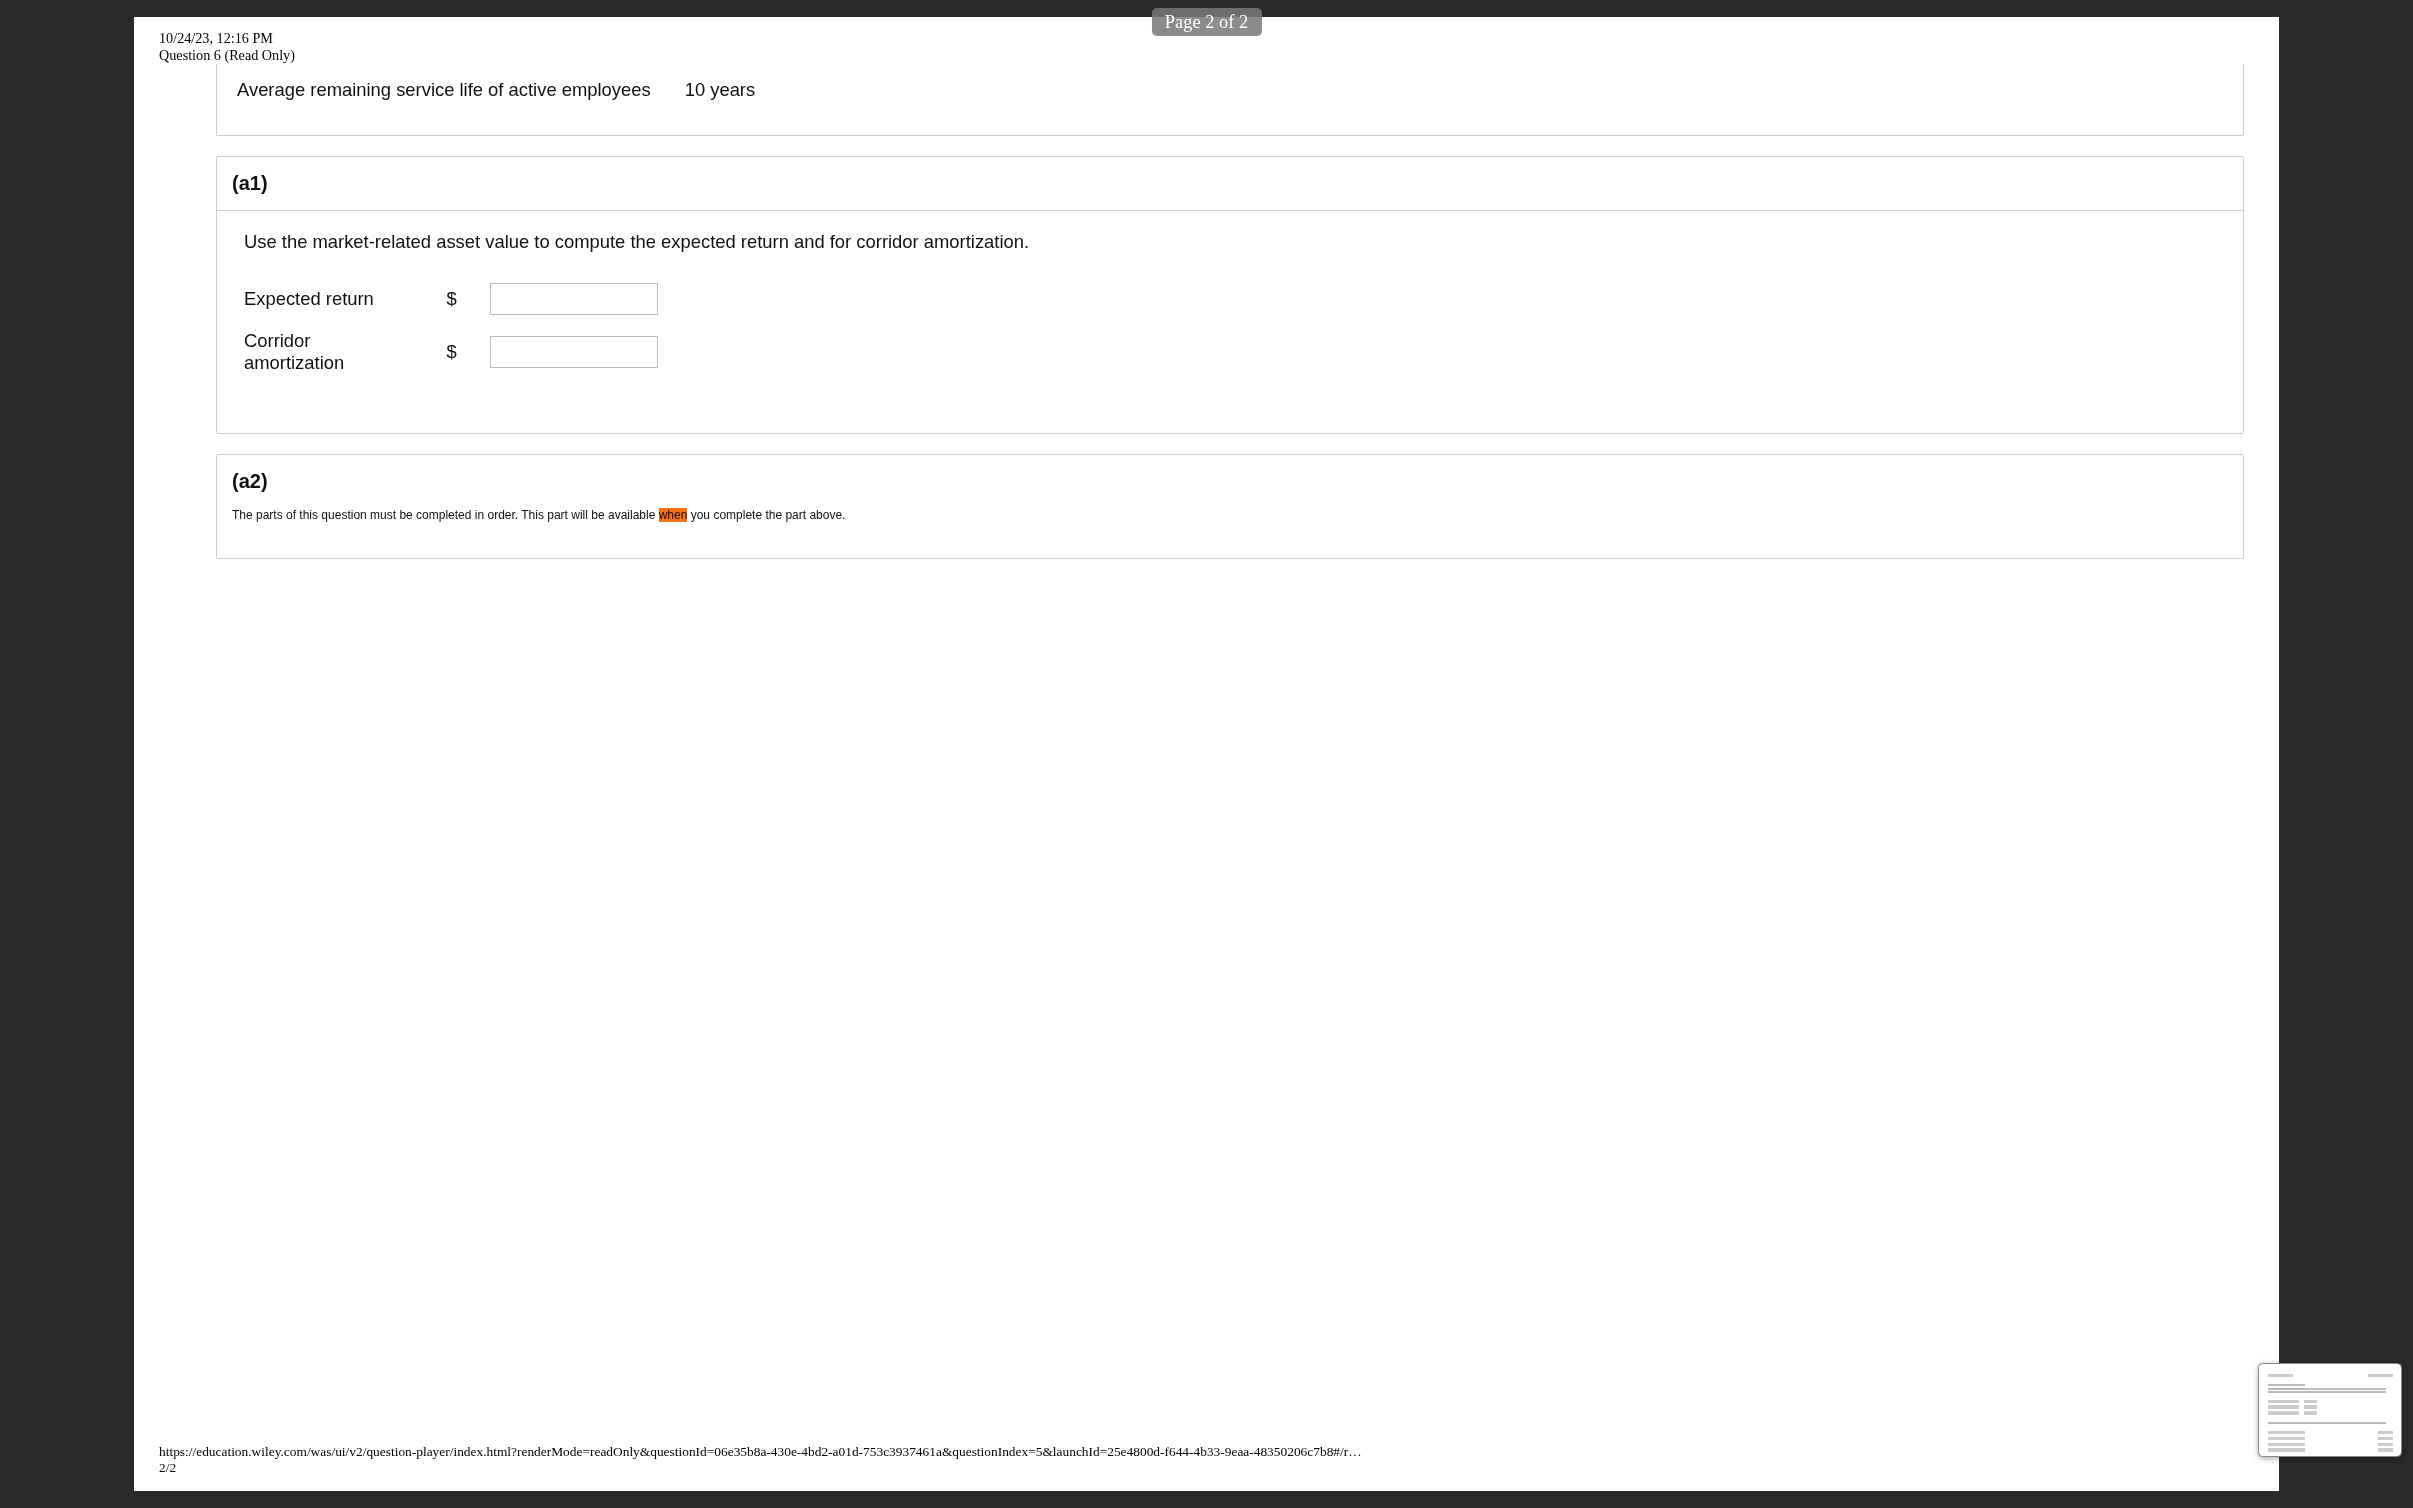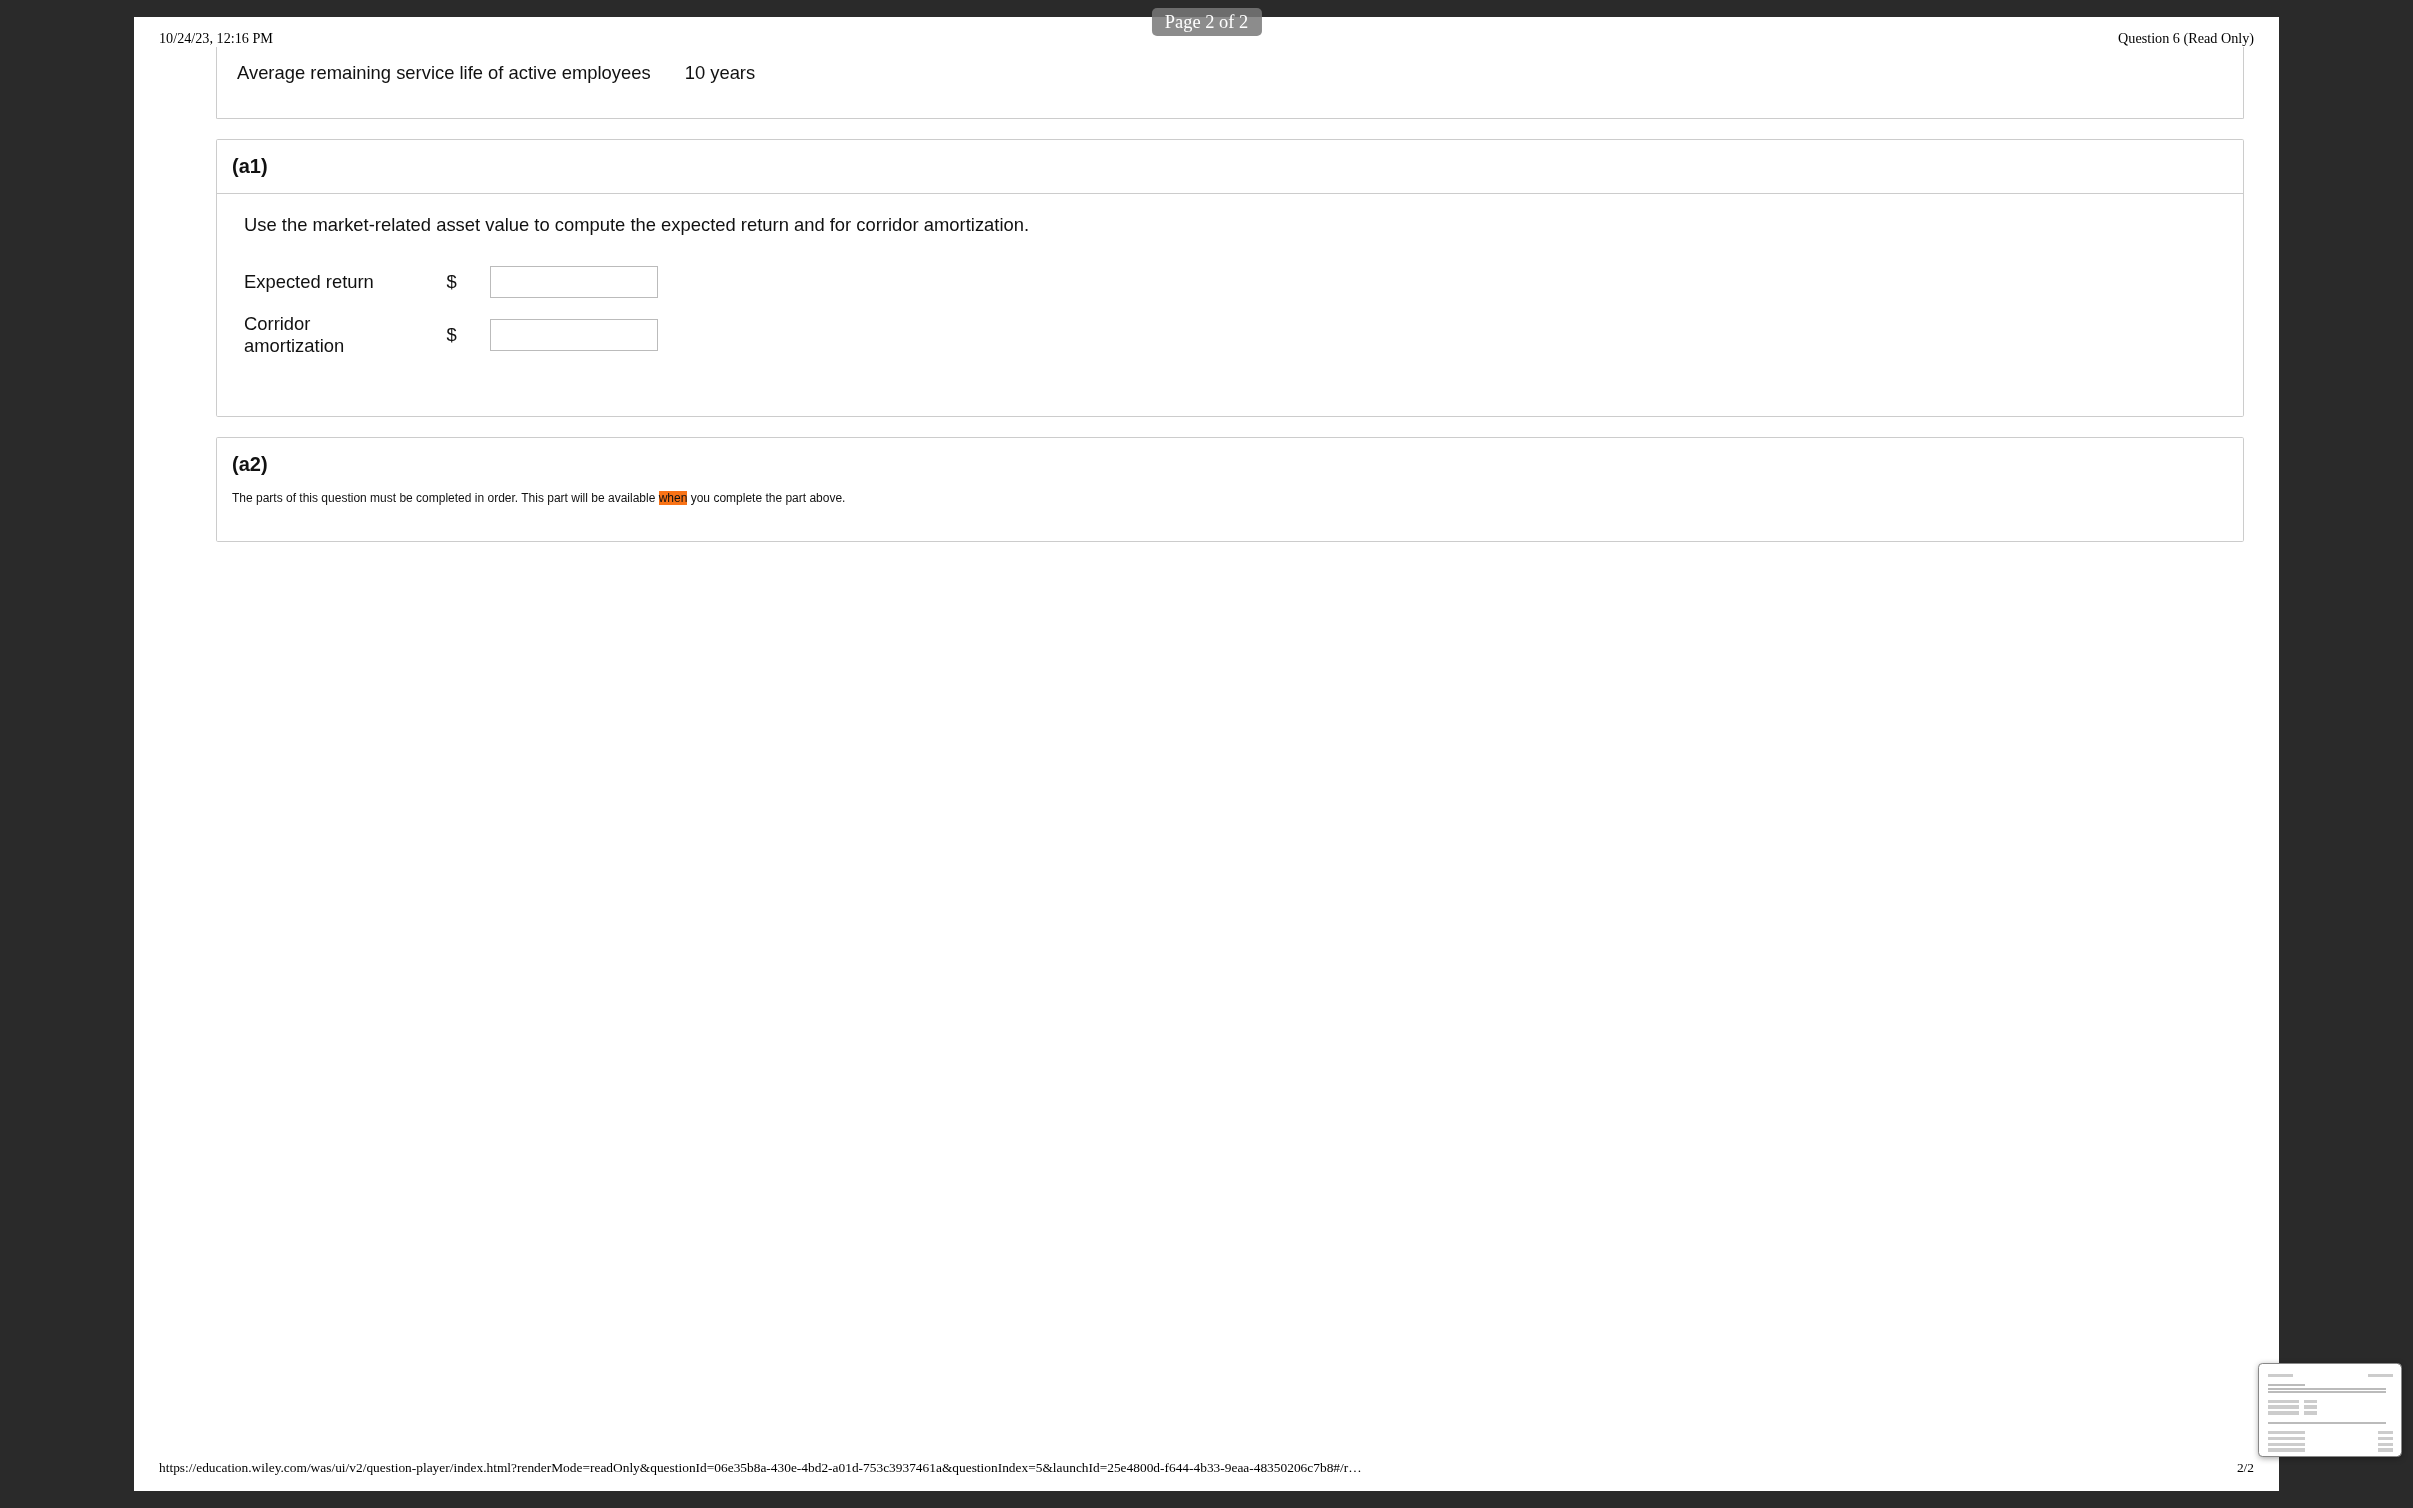--- a/index.html
+++ b/index.html
@@ -32,20 +32,21 @@
     background: #fff;
     overflow: hidden;
   }
   .page-header {
     display: flex;
     justify-content: space-between;
     padding: 13.4px 25px 0 25px;
     font-family: "Times New Roman", serif;
     font-size: 14.2px;
     color: #000;
+    flex-direction: column;
   }
   .content {
     padding: 0 35px;
     margin-left: 47px;
   }
   .card {
     border: 0.8px solid #ccc;
     border-radius: 1.7px;
     margin-top: 20px;
   }
@@ -115,20 +116,21 @@
   .page-footer {
     position: absolute;
     bottom: 15px;
     left: 25px;
     right: 25px;
     display: flex;
     justify-content: space-between;
     font-family: "Times New Roman", serif;
     font-size: 13.4px;
     color: #000;
+    flex-direction: column;
   }
   .footer-url {
     white-space: nowrap;
     overflow: hidden;
     text-overflow: ellipsis;
     max-width: 92%;
   }
   .thumbnail {
     position: absolute;
     right: 11.7px;

